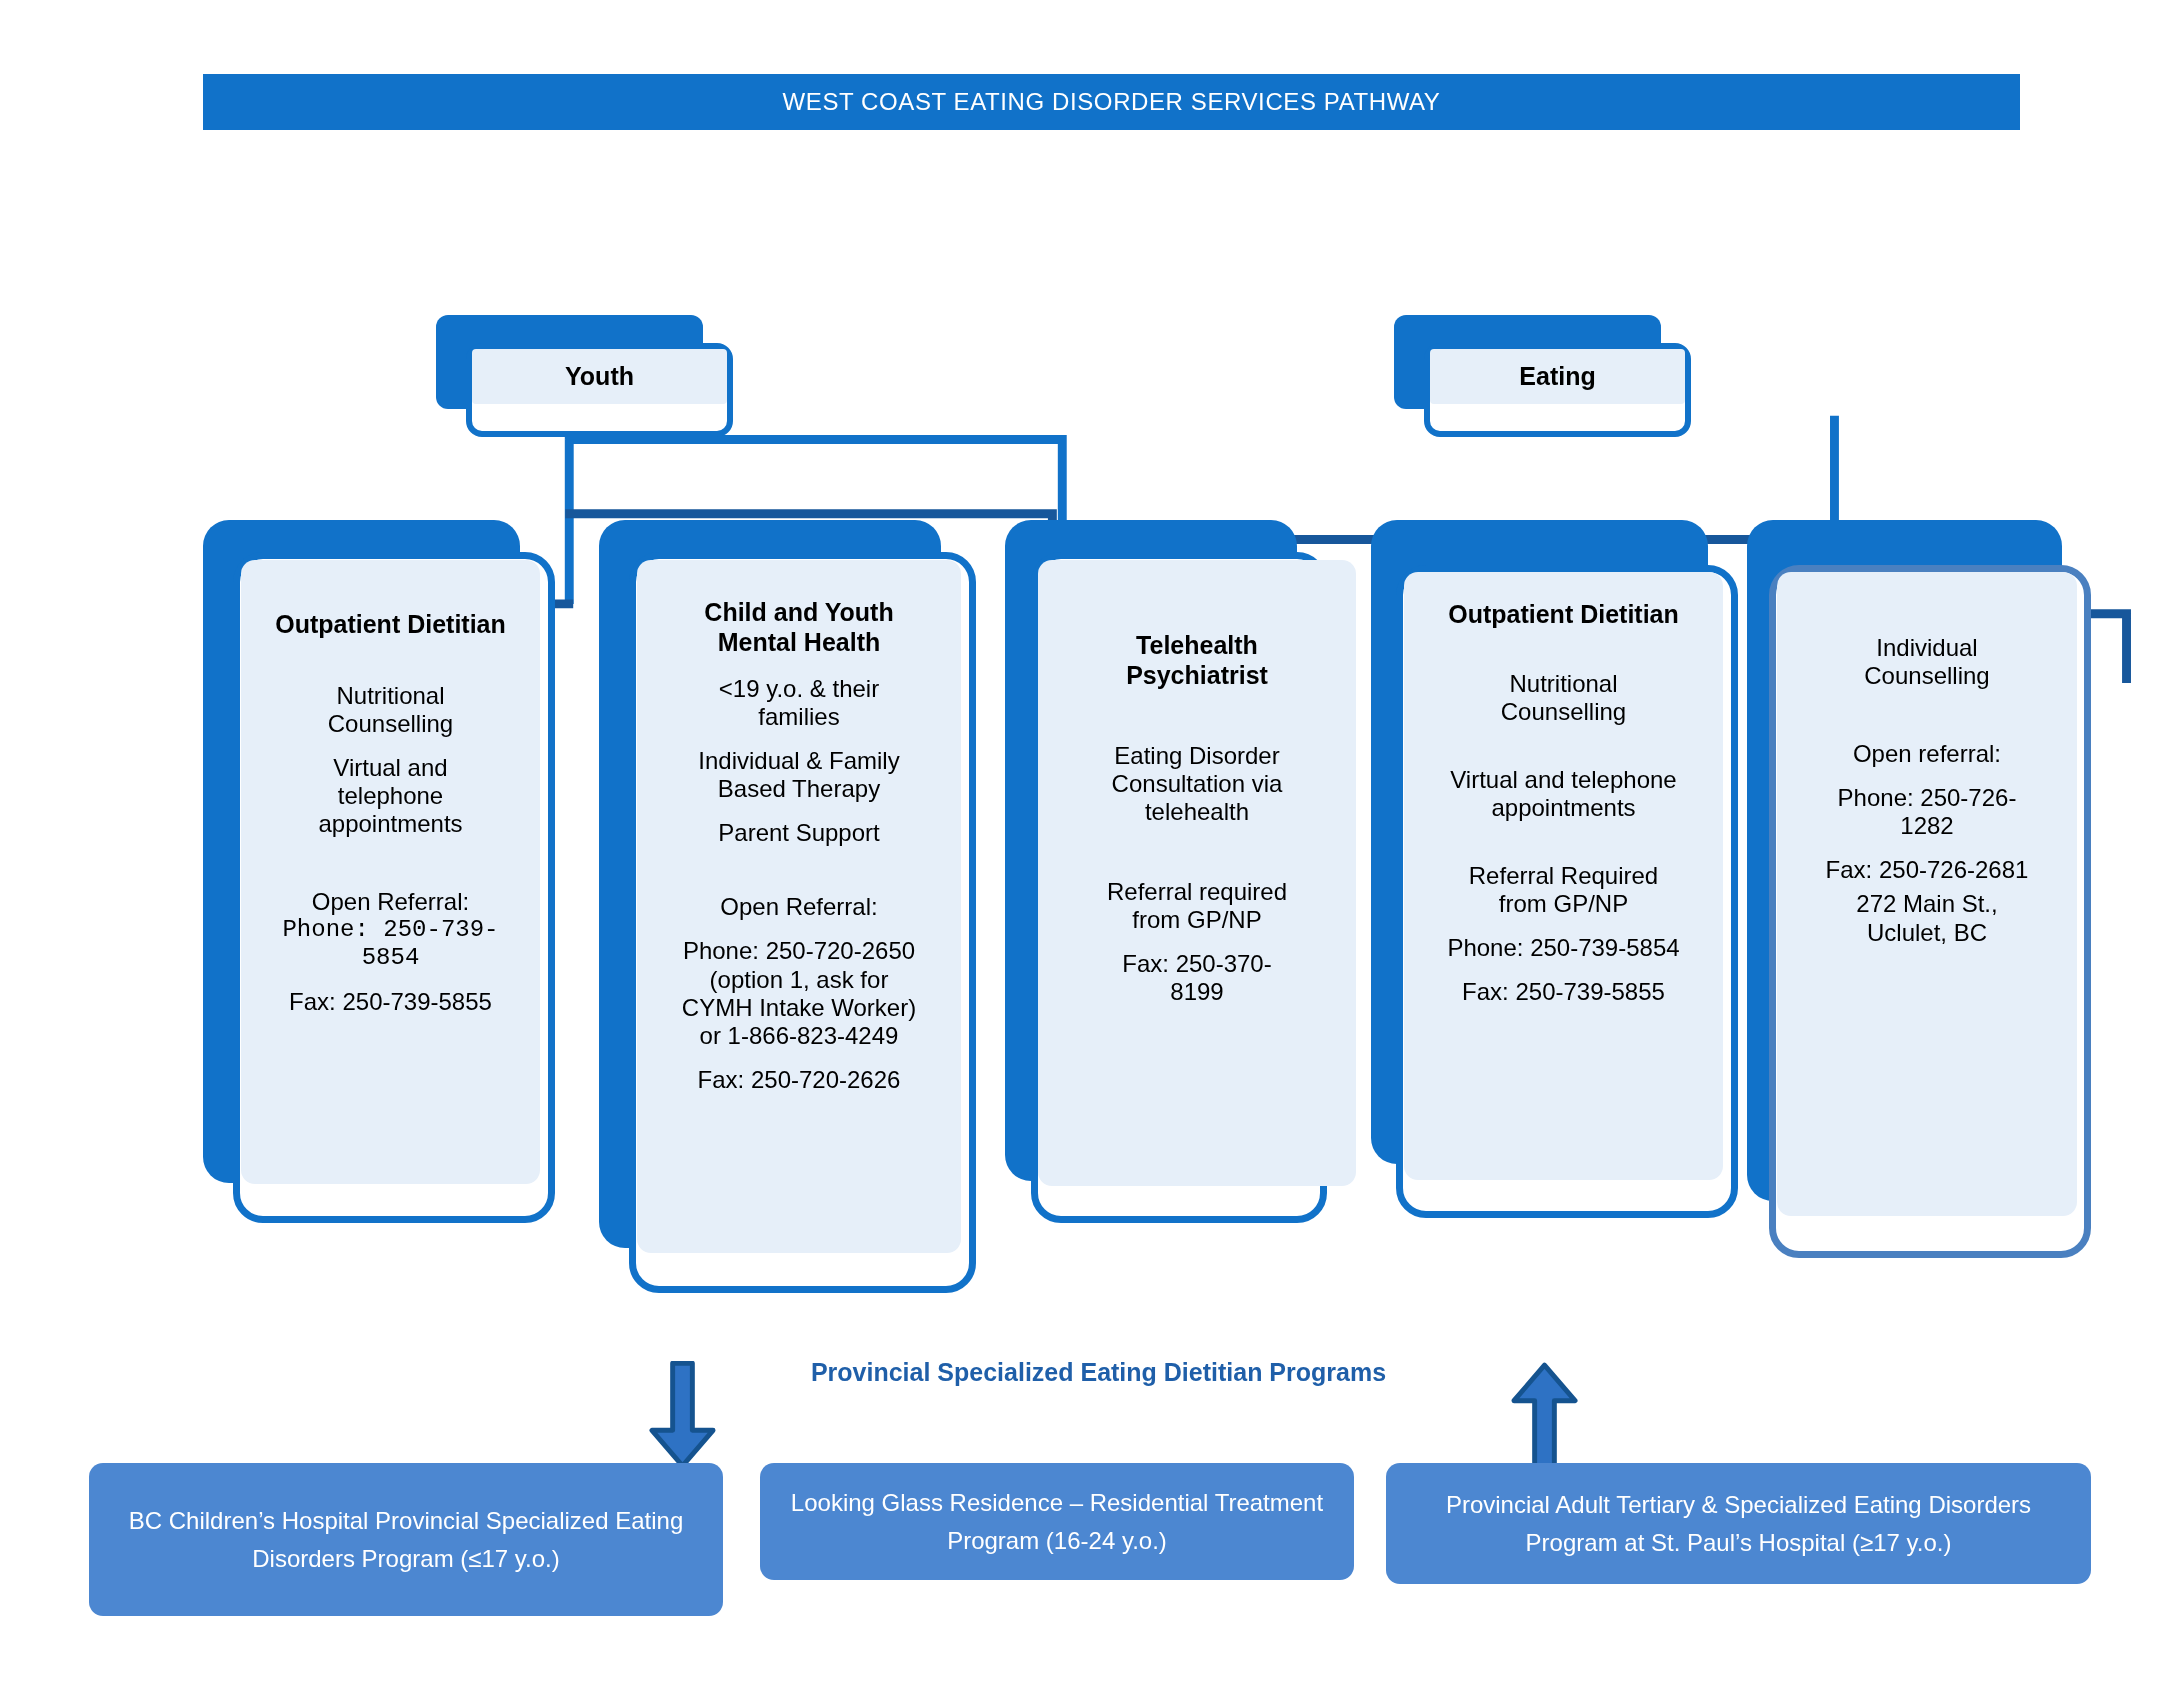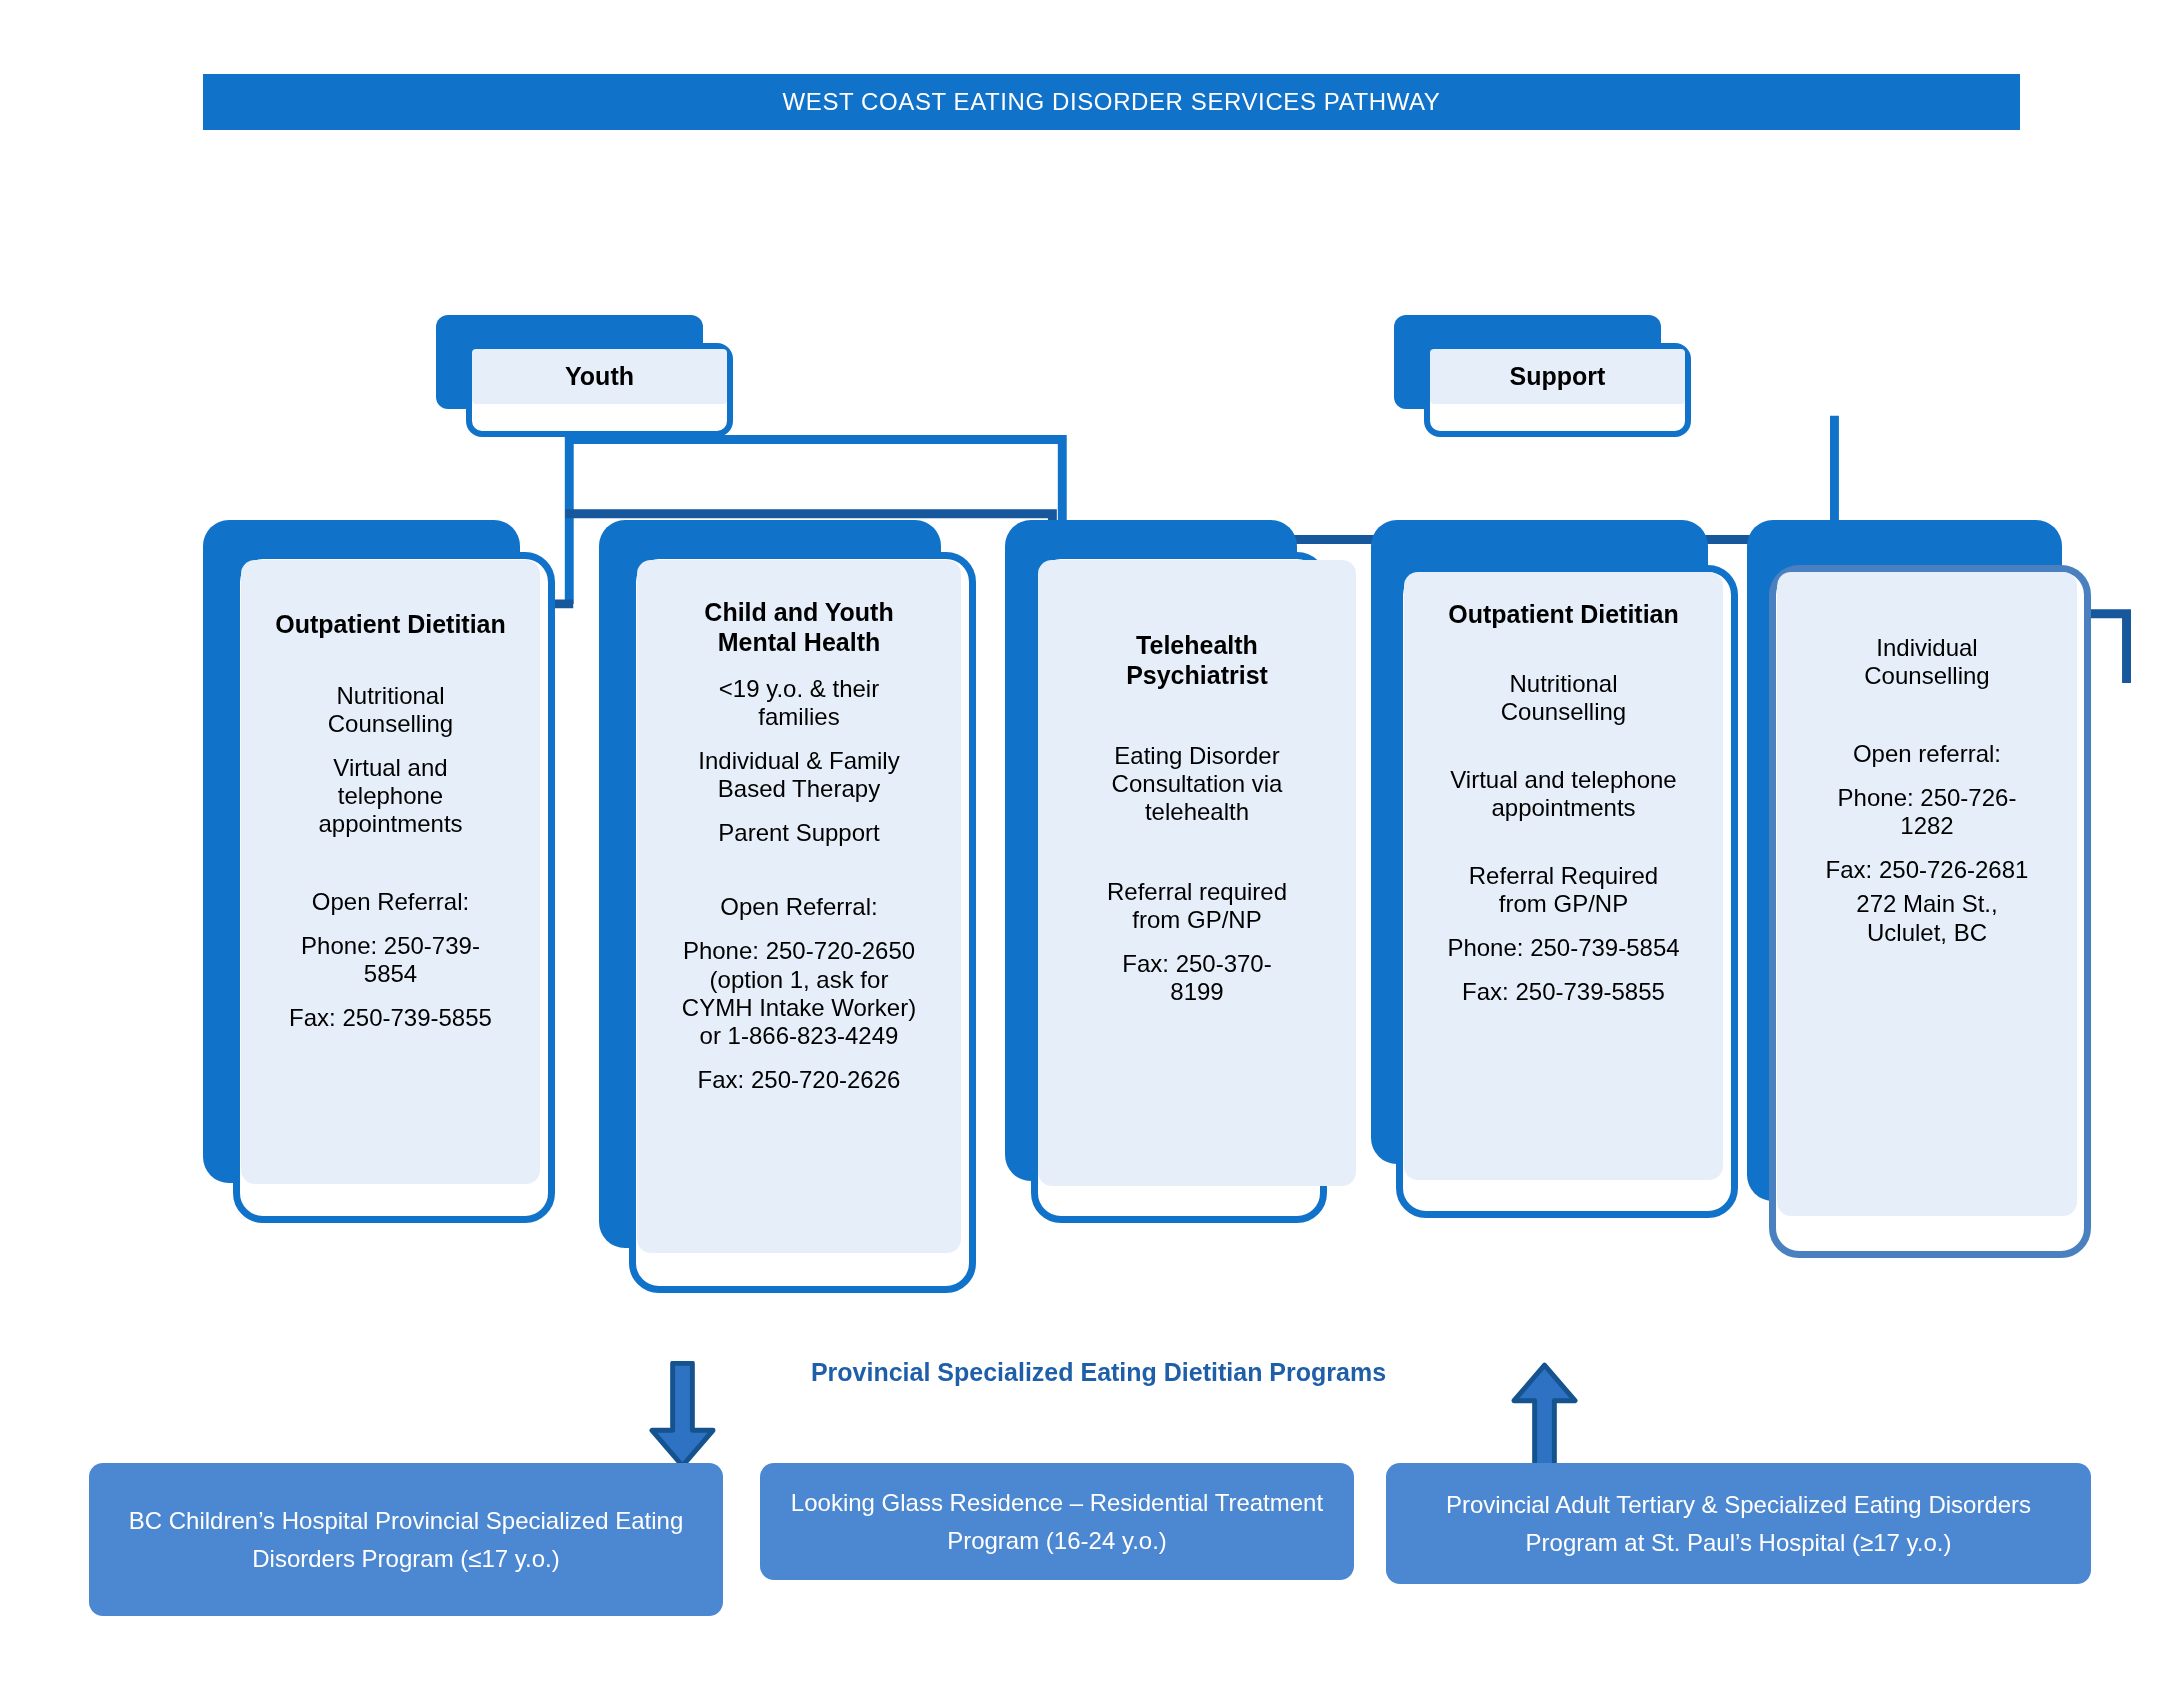--- a/index.html
+++ b/index.html
@@ -199,37 +199,37 @@
   <div class="gh-box"></div>
   <div class="gh-inner">
     <span class="gh-label">Youth</span>
   </div>
 </div>
 
 <div class="group-header" style="left:1394px; top:315px; width:307px; height:129px;">
   <div class="gh-shadow"></div>
   <div class="gh-box"></div>
   <div class="gh-inner">
-    <span class="gh-label">Support</span>
+    <span class="gh-label">Eating</span>
   </div>
 </div>
 
 <div class="svc-card" style="left:203px; top:520px; width:351px; height:703px;">
   <div class="sc-shadow" style="left:0; top:0; width:317px; height:663px;"></div>
   <div class="sc-box" style="left:30px; top:32px; width:322px; height:671px;"></div>
   <div class="sc-inner" style="left:38px; top:40px; width:299px; height:624px; padding-top:50px;">
     <div class="sc-title">Outpatient Dietitian</div>
     <div class="sc-line" style="margin-top:42px;">Nutritional
 Counselling</div>
     <div class="sc-line" style="margin-top:16px;">Virtual and
 telephone
 appointments</div>
     <div class="sc-line" style="margin-top:8px;"></div>
     <div class="sc-line" style="margin-top:42px;">Open Referral:</div>
-    <div class="sc-line" style="margin-top:16px;">Phone: 250-739-
+    <div class="sc-line" style="font-family:Liberation Mono, monospace;">Phone: 250-739-
 5854</div>
     <div class="sc-line" style="margin-top:16px;">Fax: 250-739-5855</div>
   </div>
 </div>
 
 <div class="svc-card" style="left:599px; top:520px; width:376px; height:692px;">
   <div class="sc-shadow" style="left:0; top:0; width:342px; height:728px;"></div>
   <div class="sc-box" style="left:30px; top:32px; width:347px; height:741px;"></div>
   <div class="sc-inner" style="left:38px; top:40px; width:324px; height:693px; padding-top:38px;">
     <div class="sc-title">Child and Youth

